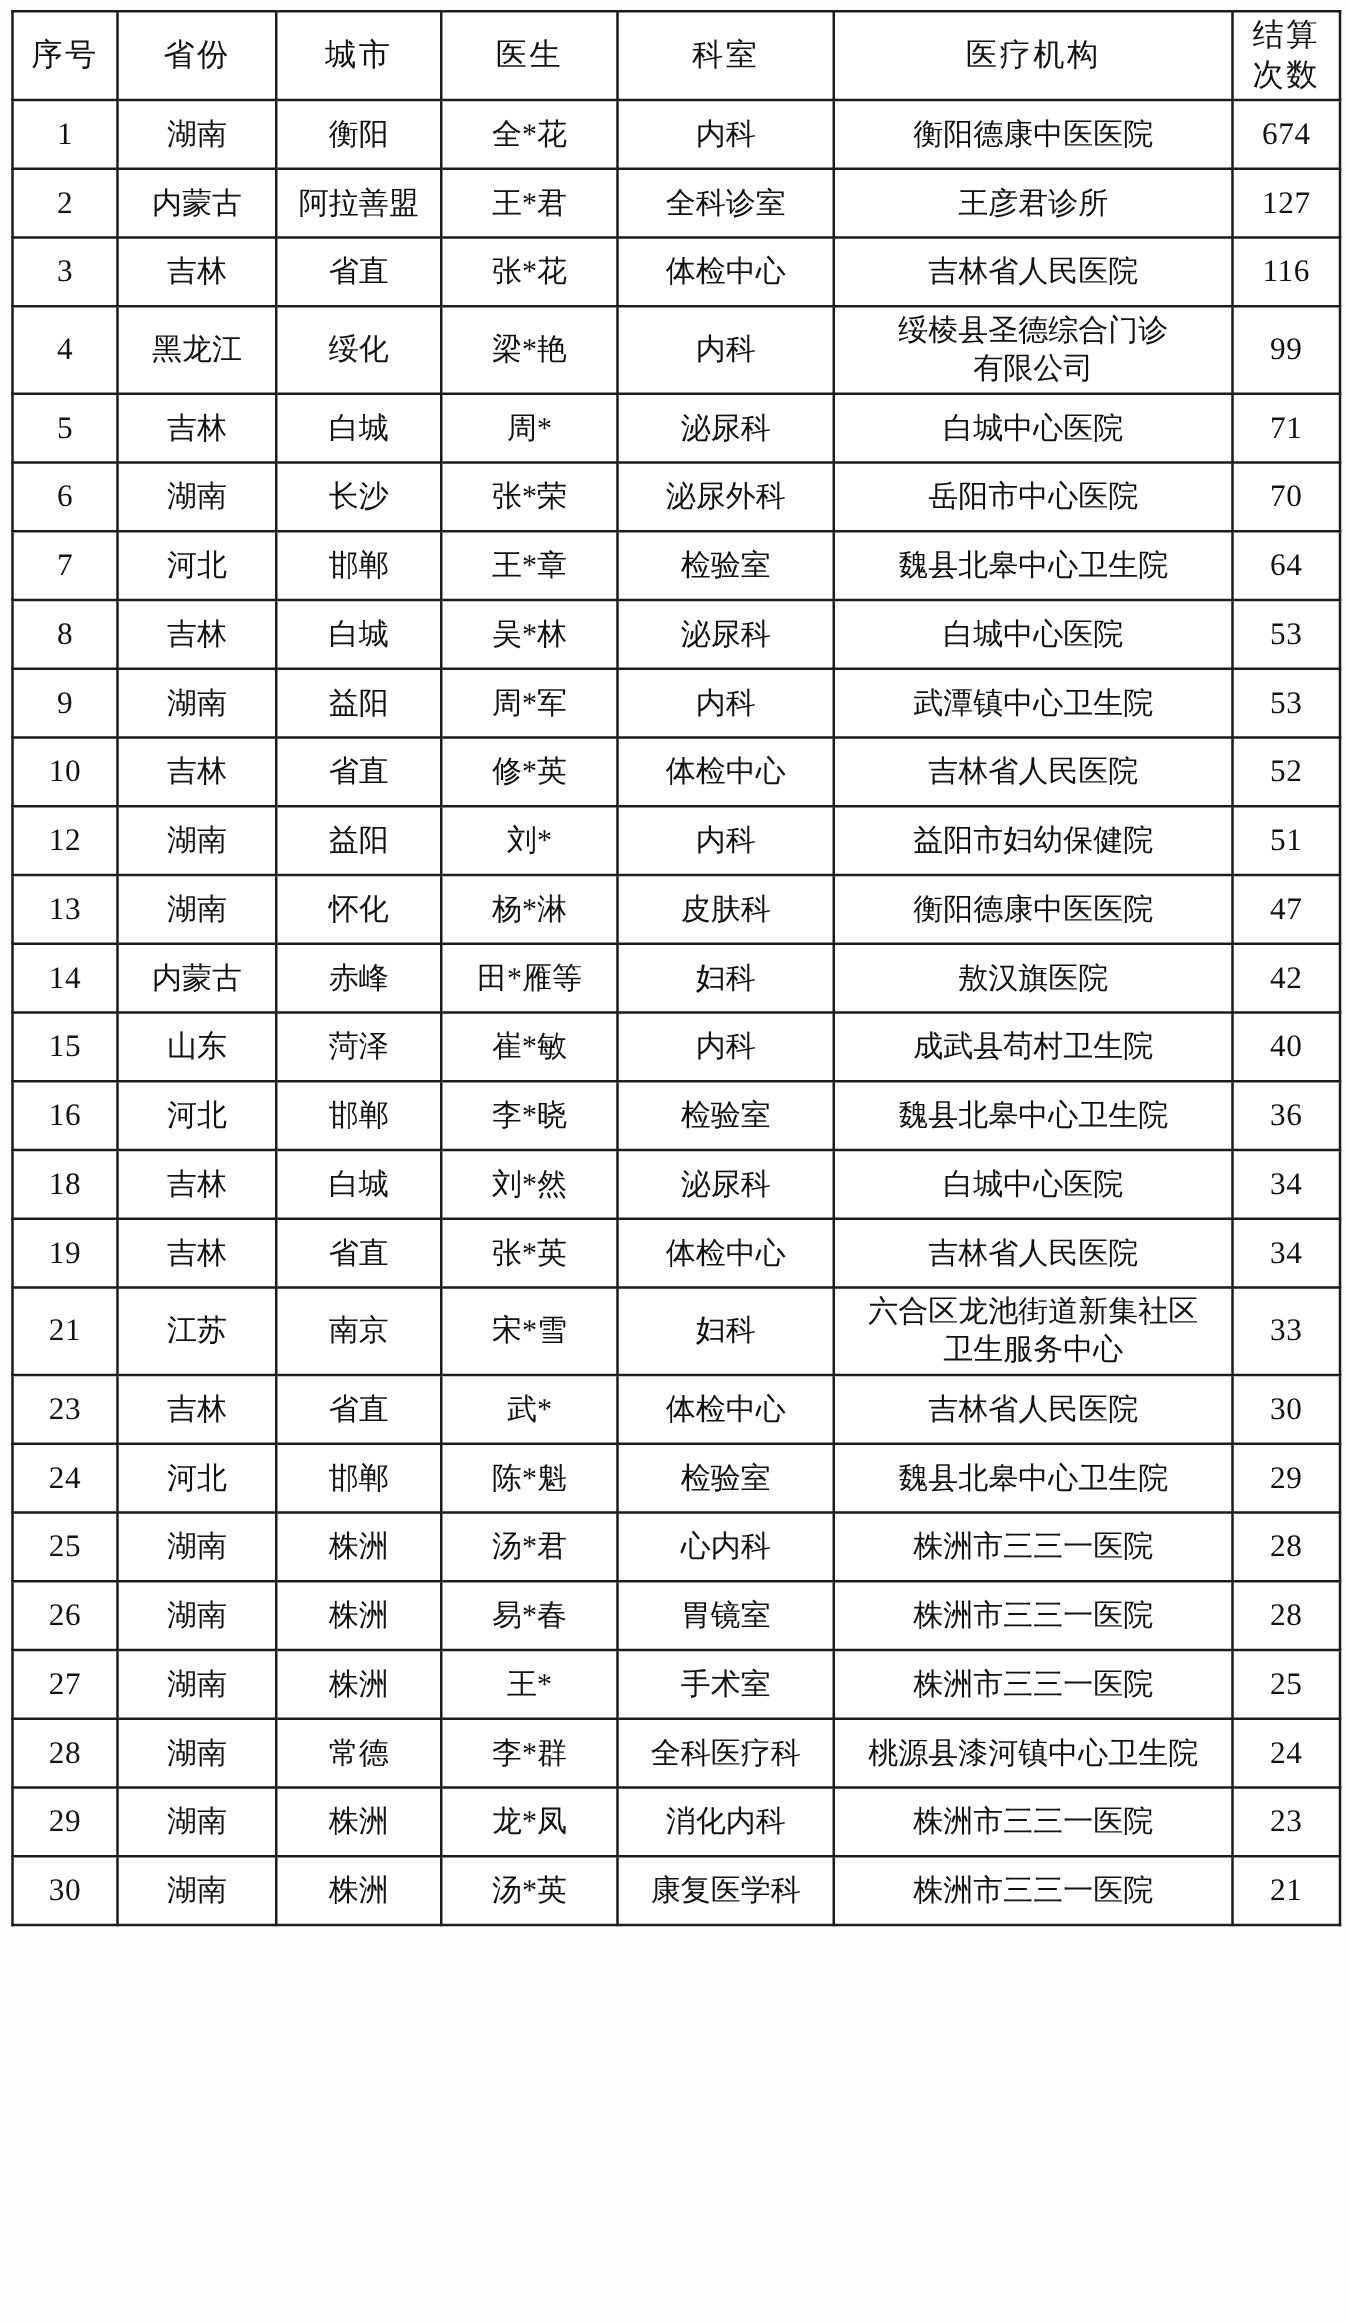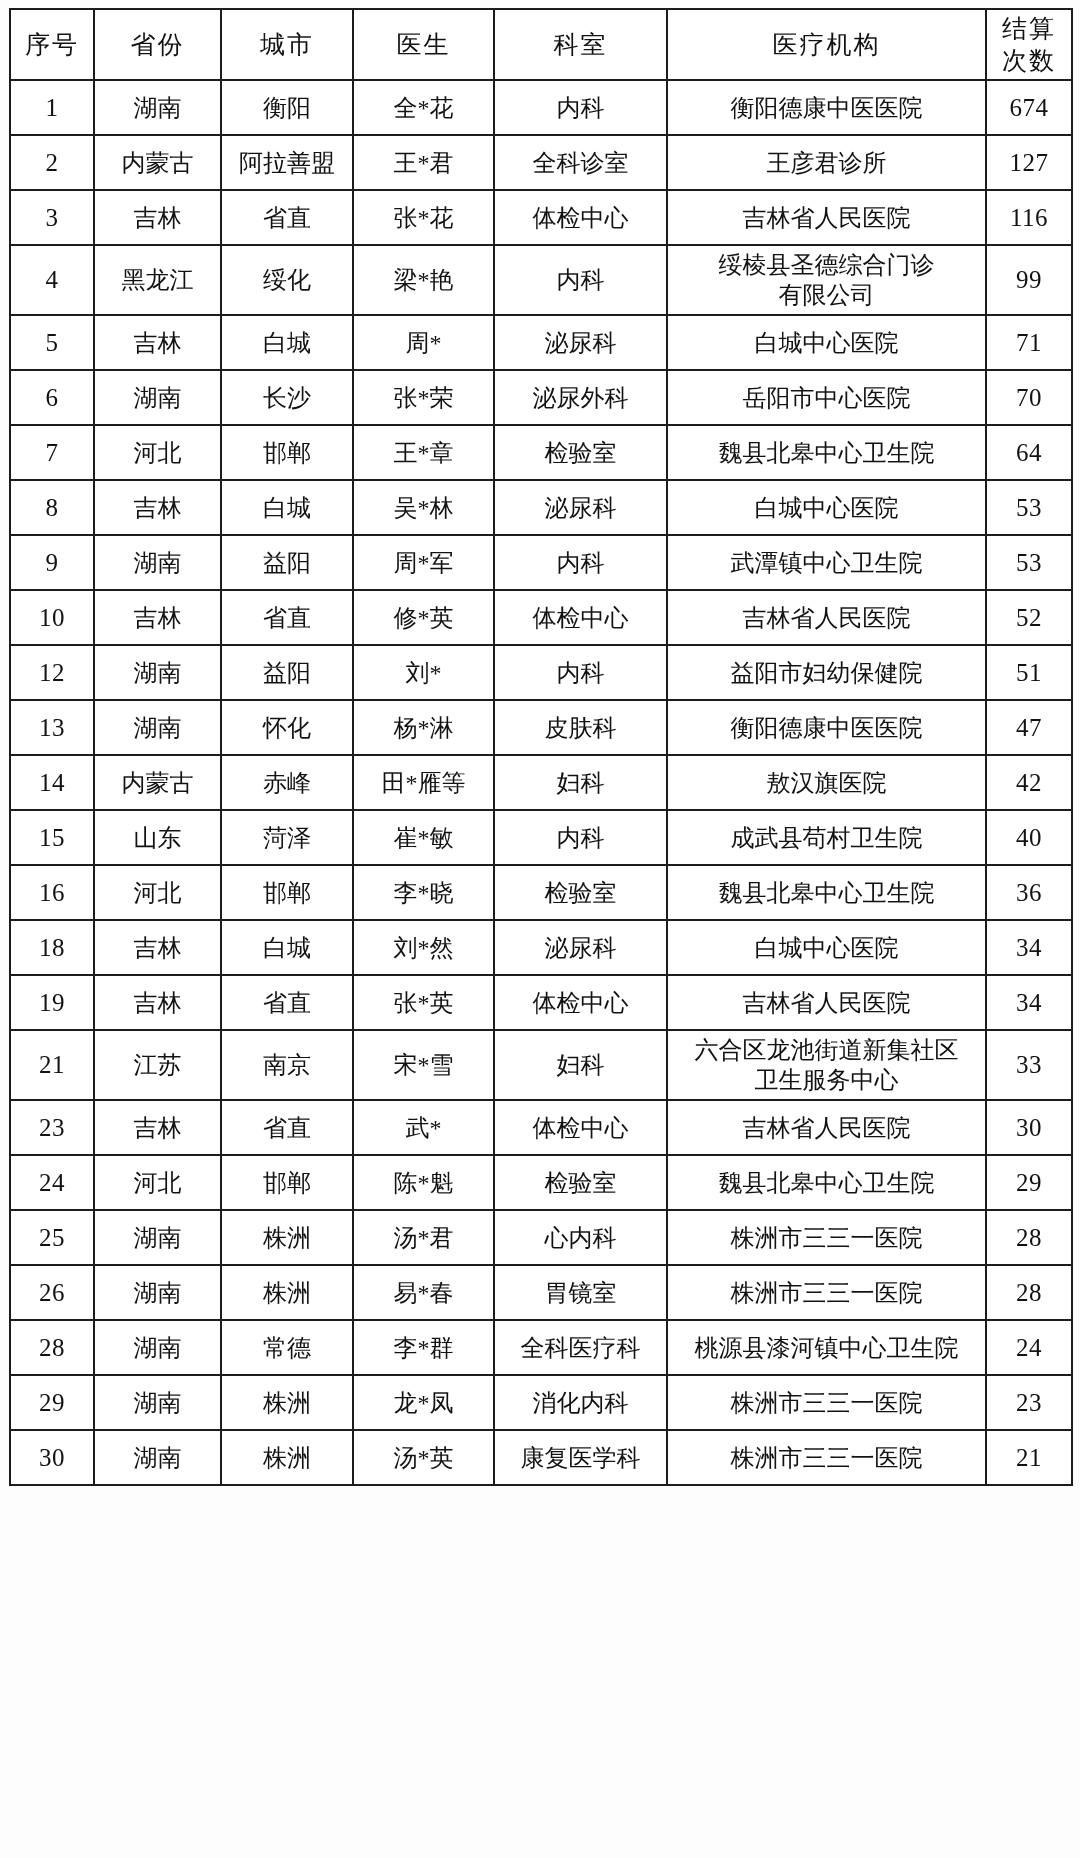--- a/index.html
+++ b/index.html
@@ -273,20 +273,29 @@
       <tr class="row-regular">
         <td class="cell-no">26</td>
         <td class="cell-province">湖南</td>
         <td class="cell-city">株洲</td>
         <td class="cell-doctor">易*春</td>
         <td class="cell-department">胃镜室</td>
         <td class="cell-institution">株洲市三三一医院</td>
         <td class="cell-count">28</td>
       </tr>
       <tr class="row-regular">
+        <td class="cell-no">27</td>
+        <td class="cell-province">湖南</td>
+        <td class="cell-city">株洲</td>
+        <td class="cell-doctor">王*</td>
+        <td class="cell-department">手术室</td>
+        <td class="cell-institution">株洲市三三一医院</td>
+        <td class="cell-count">25</td>
+      </tr>
+      <tr class="row-regular">
         <td class="cell-no">28</td>
         <td class="cell-province">湖南</td>
         <td class="cell-city">常德</td>
         <td class="cell-doctor">李*群</td>
         <td class="cell-department">全科医疗科</td>
         <td class="cell-institution">桃源县漆河镇中心卫生院</td>
         <td class="cell-count">24</td>
       </tr>
       <tr class="row-regular">
         <td class="cell-no">29</td>

